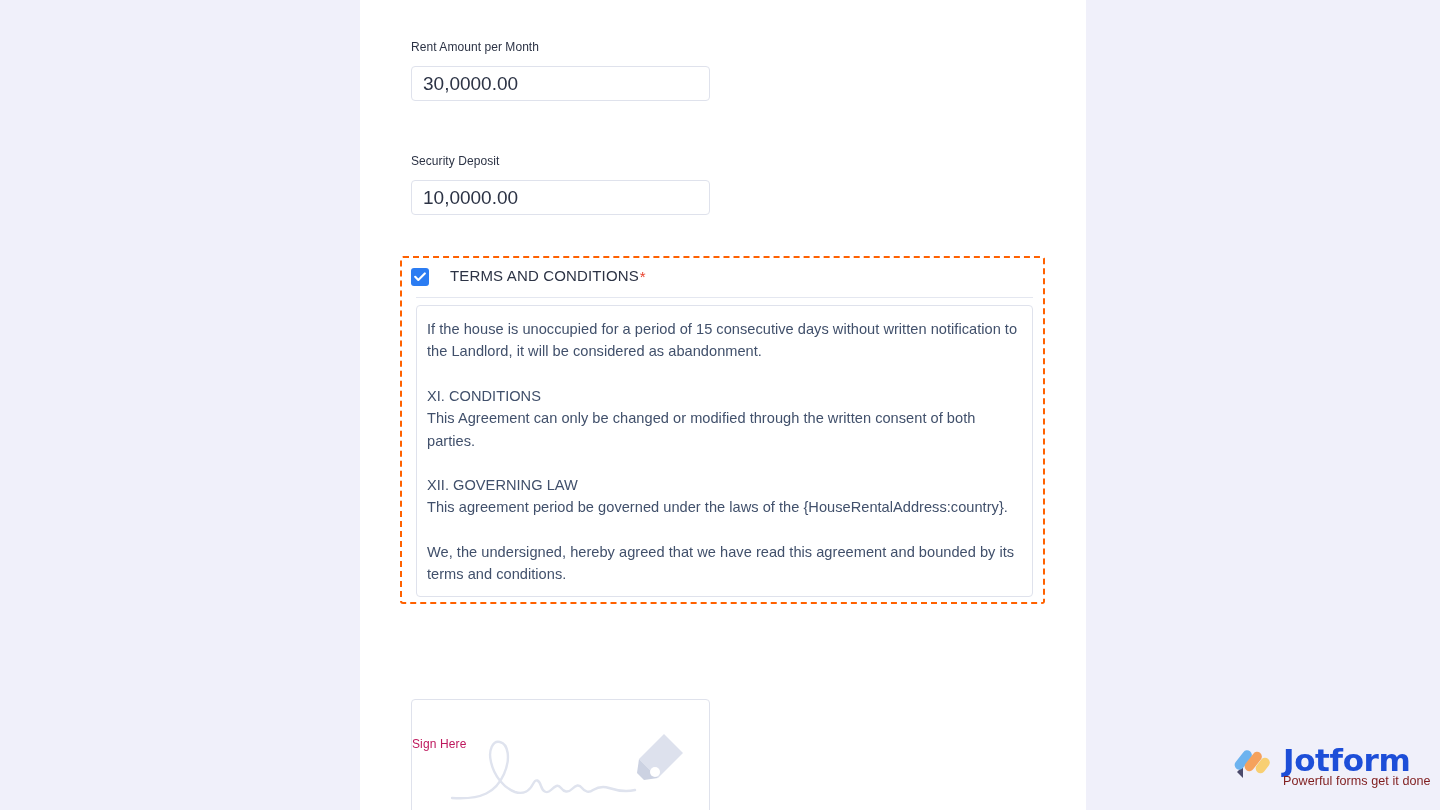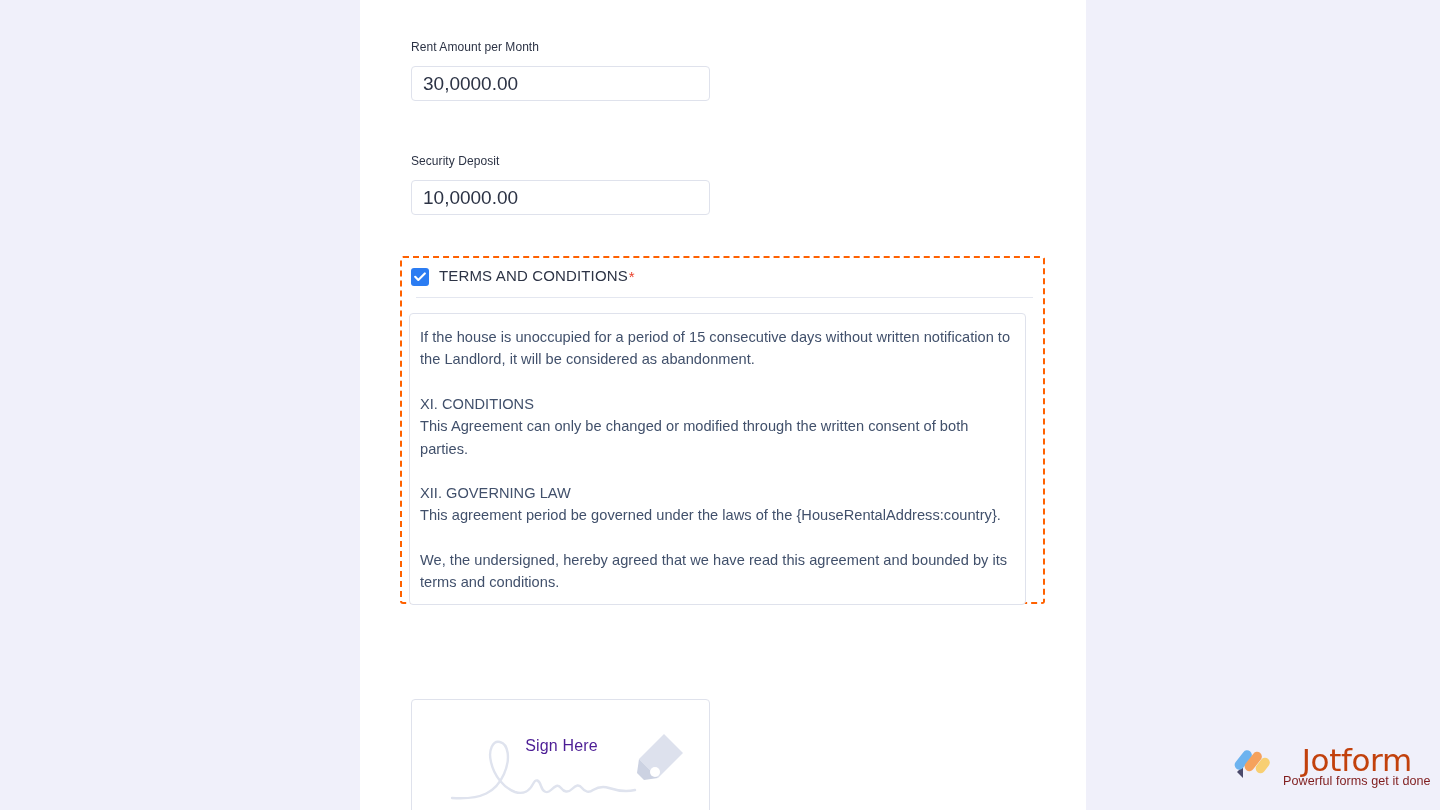--- a/index.html
+++ b/index.html
@@ -70,21 +70,21 @@
     background: #fff;
     padding: 0;
   }
 
   .terms-head {
     position: absolute;
     left: 9px;
     top: 9px;
     display: flex;
     align-items: center;
-    gap: 10px;
+    gap: 21px;
   }
 
   .checkbox {
     width: 18px;
     height: 18px;
     border-radius: 3px;
     background: #2b7cf2;
     display: inline-flex;
     align-items: center;
     justify-content: center;
@@ -111,30 +111,29 @@
     position: absolute;
     left: 14px;
     top: 39px;
     width: 617px;
     height: 1px;
     background: #e4e7f0;
   }
 
   .terms-textarea {
     position: absolute;
-    left: 7px;
+    left: 14px;
     top: 47px;
     width: 617px;
     height: 292px;
     border: 1px solid #dfe2ec;
     border-radius: 4px;
     background: #fff;
     overflow: hidden;
     padding: 12px 14px 0 10px;
-    margin-top: 8px;
   }
 
   .terms-textarea p {
     margin: 0;
     font-size: 14.6px;
     line-height: 22.4px;
     color: #41506b;
     letter-spacing: .002em;
   }
   .terms-textarea p.gap { height: 22px; }
@@ -152,48 +151,46 @@
   .sig-art {
     position: absolute;
     left: 0; top: 0;
     width: 299px; height: 140px;
   }
   .sig-hint {
     position: absolute;
     left: 0;
     top: 37px;
     width: 299px;
-    text-align: center;
-    font-size: 16px;
-    color: #4c1d95;
+    font-size: 12px;
+    color: #be185d;
     letter-spacing: .01em;
     pointer-events: none;
   }
 
   
   .jf-badge {
     position: absolute;
     left: 1232px;
     top: 742px;
     width: 186px;
     height: 46px;
     display: flex;
     align-items: center;
     gap: 9px;
   }
   .jf-mark { width: 42px; height: 42px; flex: 0 0 auto; }
   .jf-text { position: relative; padding-top: 2px; }
   .jf-word {
     font-size: 31px;
     line-height: 31px;
-    font-weight: normal;
-    color: #c2410c;
+    font-weight: bold;
+    color: #1d4ed8;
     letter-spacing: -.012em;
     font-family: "DejaVu Sans", sans-serif;
-    text-align: center;
   }
   .jf-tag {
     font-size: 12.6px;
     line-height: 14px;
     color: #7f1d1d;
     letter-spacing: .004em;
     margin-top: -2px;
     white-space: nowrap;
   }
 </style>

